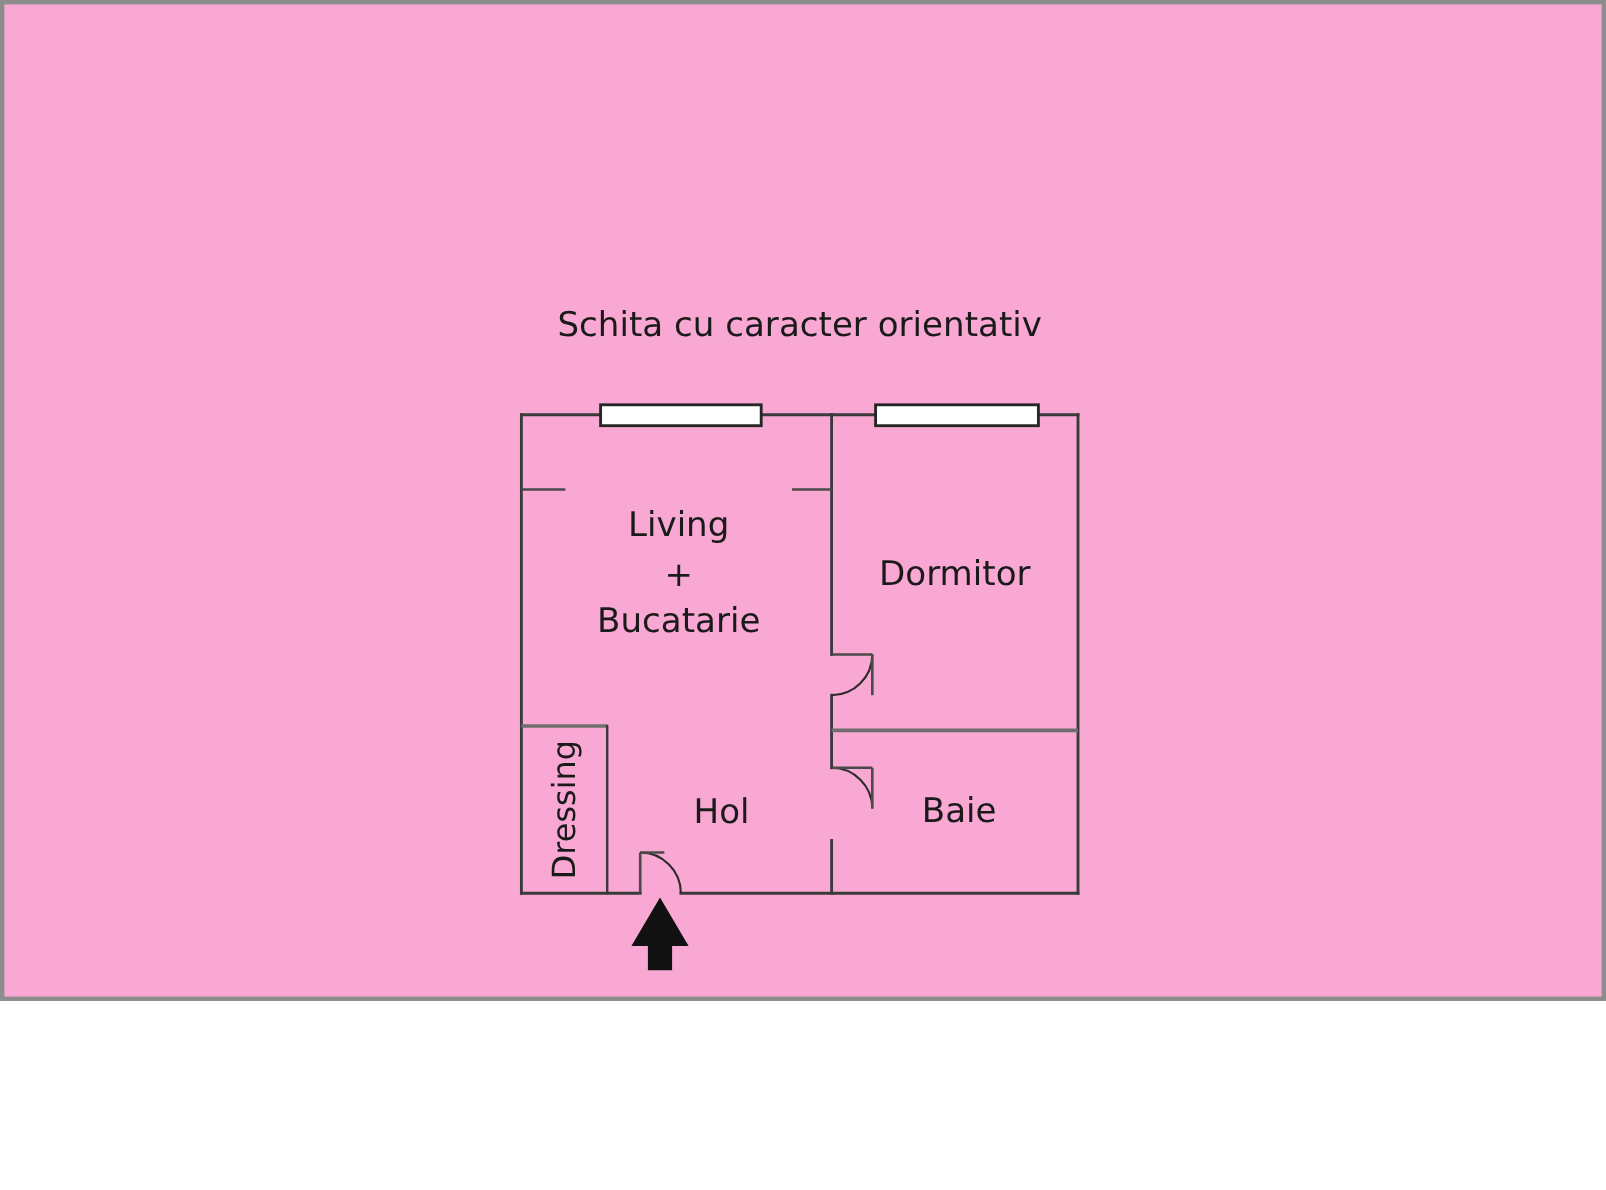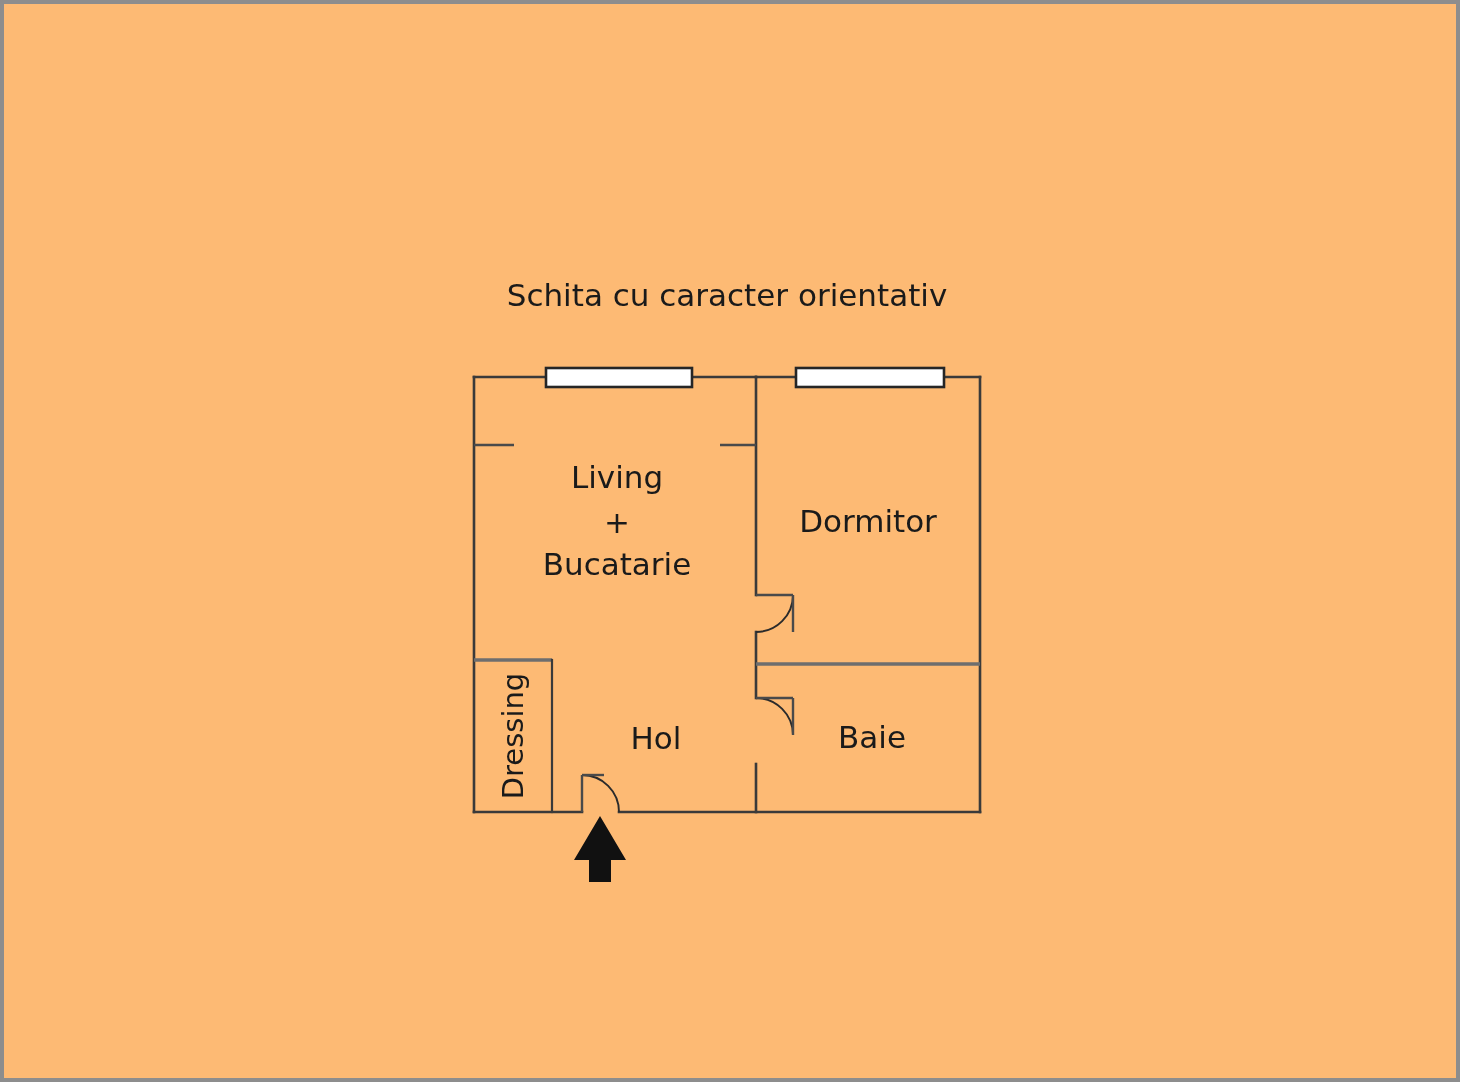--- a/index.html
+++ b/index.html
@@ -3,22 +3,22 @@
 <meta charset="utf-8">
 <style>
   html, body {
     margin: 0;
     padding: 0;
     background: #ffffff;
   }
   #page {
     position: relative;
     width: 1460px;
-    height: 1082px;
-    background: #fdba74;
+    height: 910px;
+    background: #f9a8d4;
     box-sizing: border-box;
     border: 4px solid #8d8d8d;
     overflow: hidden;
     font-family: "DejaVu Sans", "Liberation Sans", sans-serif;
   }
   #plan-svg {
     position: absolute;
     left: 0;
     top: 0;
     width: 1460px;

